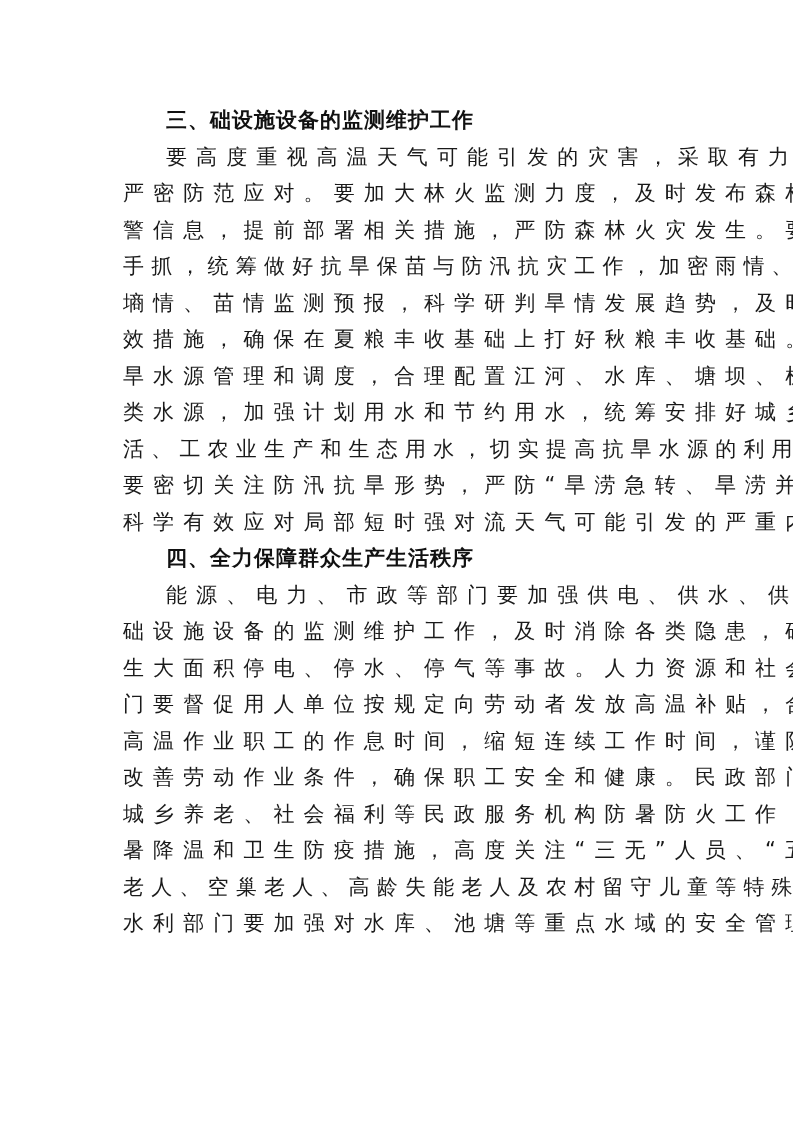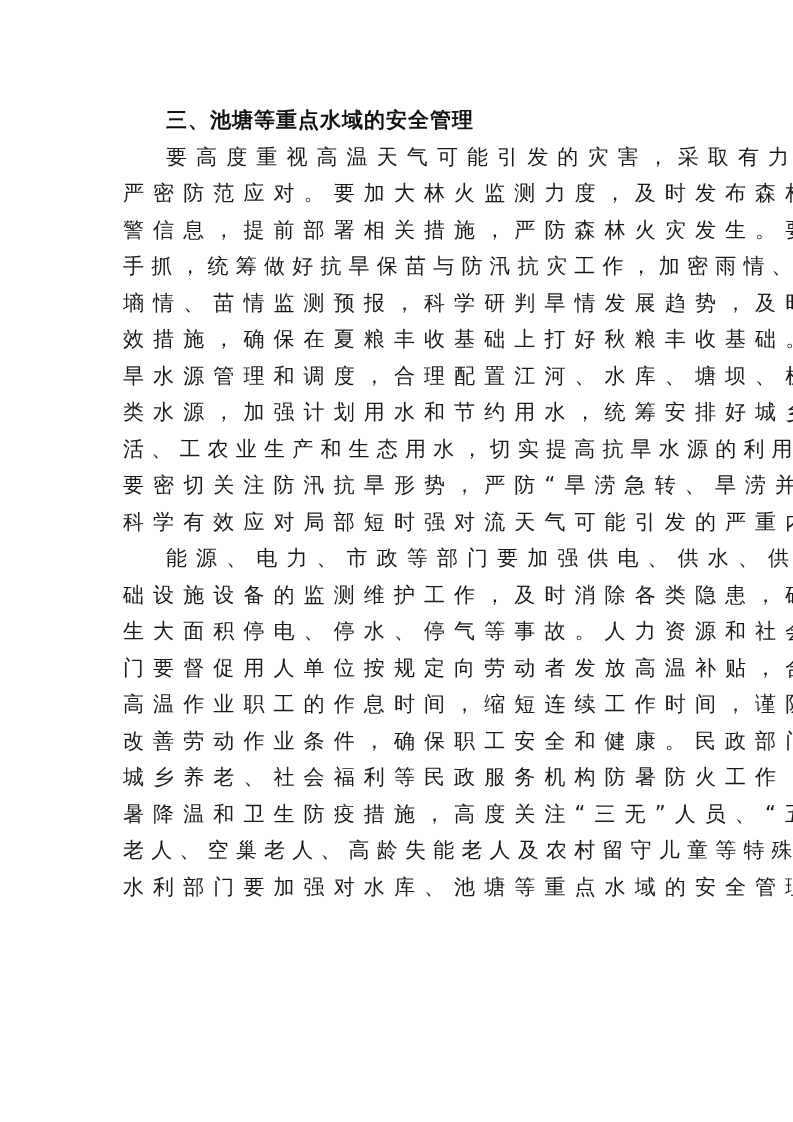--- a/index.html
+++ b/index.html
@@ -30,34 +30,35 @@
       letter-spacing: 1px;
       white-space: nowrap;
       color: #111111;
     }
     .line.tight { letter-spacing: 7.2px; }
   </style>
 </head>
 <body>
 
 <div class="page">
-  <div class="heading">三、池塘等重点水域的安全管理</div>
+  <div class="heading">三、础设施设备的监测维护工作</div>
   <div>
     <div class="line indent">要高度重视高温天气可能引发的灾害，采取有力措施，</div>
     <div class="line">严密防范应对。要加大林火监测力度，及时发布森林火险预</div>
     <div class="line">警信息，提前部署相关措施，严防森林火灾发生。要坚持两</div>
     <div class="line tight">手抓，统筹做好抗旱保苗与防汛抗灾工作，加密雨情、水情、</div>
     <div class="line">墒情、苗情监测预报，科学研判旱情发展趋势，及时采取有</div>
     <div class="line">效措施，确保在夏粮丰收基础上打好秋粮丰收基础。强化抗</div>
     <div class="line">旱水源管理和调度，合理配置江河、水库、塘坝、机井等各</div>
     <div class="line">类水源，加强计划用水和节约用水，统筹安排好城乡居民生</div>
     <div class="line tight">活、工农业生产和生态用水，切实提高抗旱水源的利用效率。</div>
     <div class="line">要密切关注防汛抗旱形势，严防“旱涝急转、旱涝并重”，</div>
     <div class="line">科学有效应对局部短时强对流天气可能引发的严重内涝、山</div>
   </div>
+  <div class="heading">四、全力保障群众生产生活秩序</div>
   <div>
     <div class="line indent">能源、电力、市政等部门要加强供电、供水、供气等基</div>
     <div class="line">础设施设备的监测维护工作，及时消除各类隐患，确保不发</div>
     <div class="line">生大面积停电、停水、停气等事故。人力资源和社会保障部</div>
     <div class="line">门要督促用人单位按规定向劳动者发放高温补贴，合理安排</div>
     <div class="line">高温作业职工的作息时间，缩短连续工作时间，谨防中暑，</div>
     <div class="line">改善劳动作业条件，确保职工安全和健康。民政部门要做好</div>
     <div class="line">城乡养老、社会福利等民政服务机构防暑防火工作，落实防</div>
     <div class="line">暑降温和卫生防疫措施，高度关注“三无”人员、“五保”</div>
     <div class="line tight">老人、空巢老人、高龄失能老人及农村留守儿童等特殊群体。</div>

